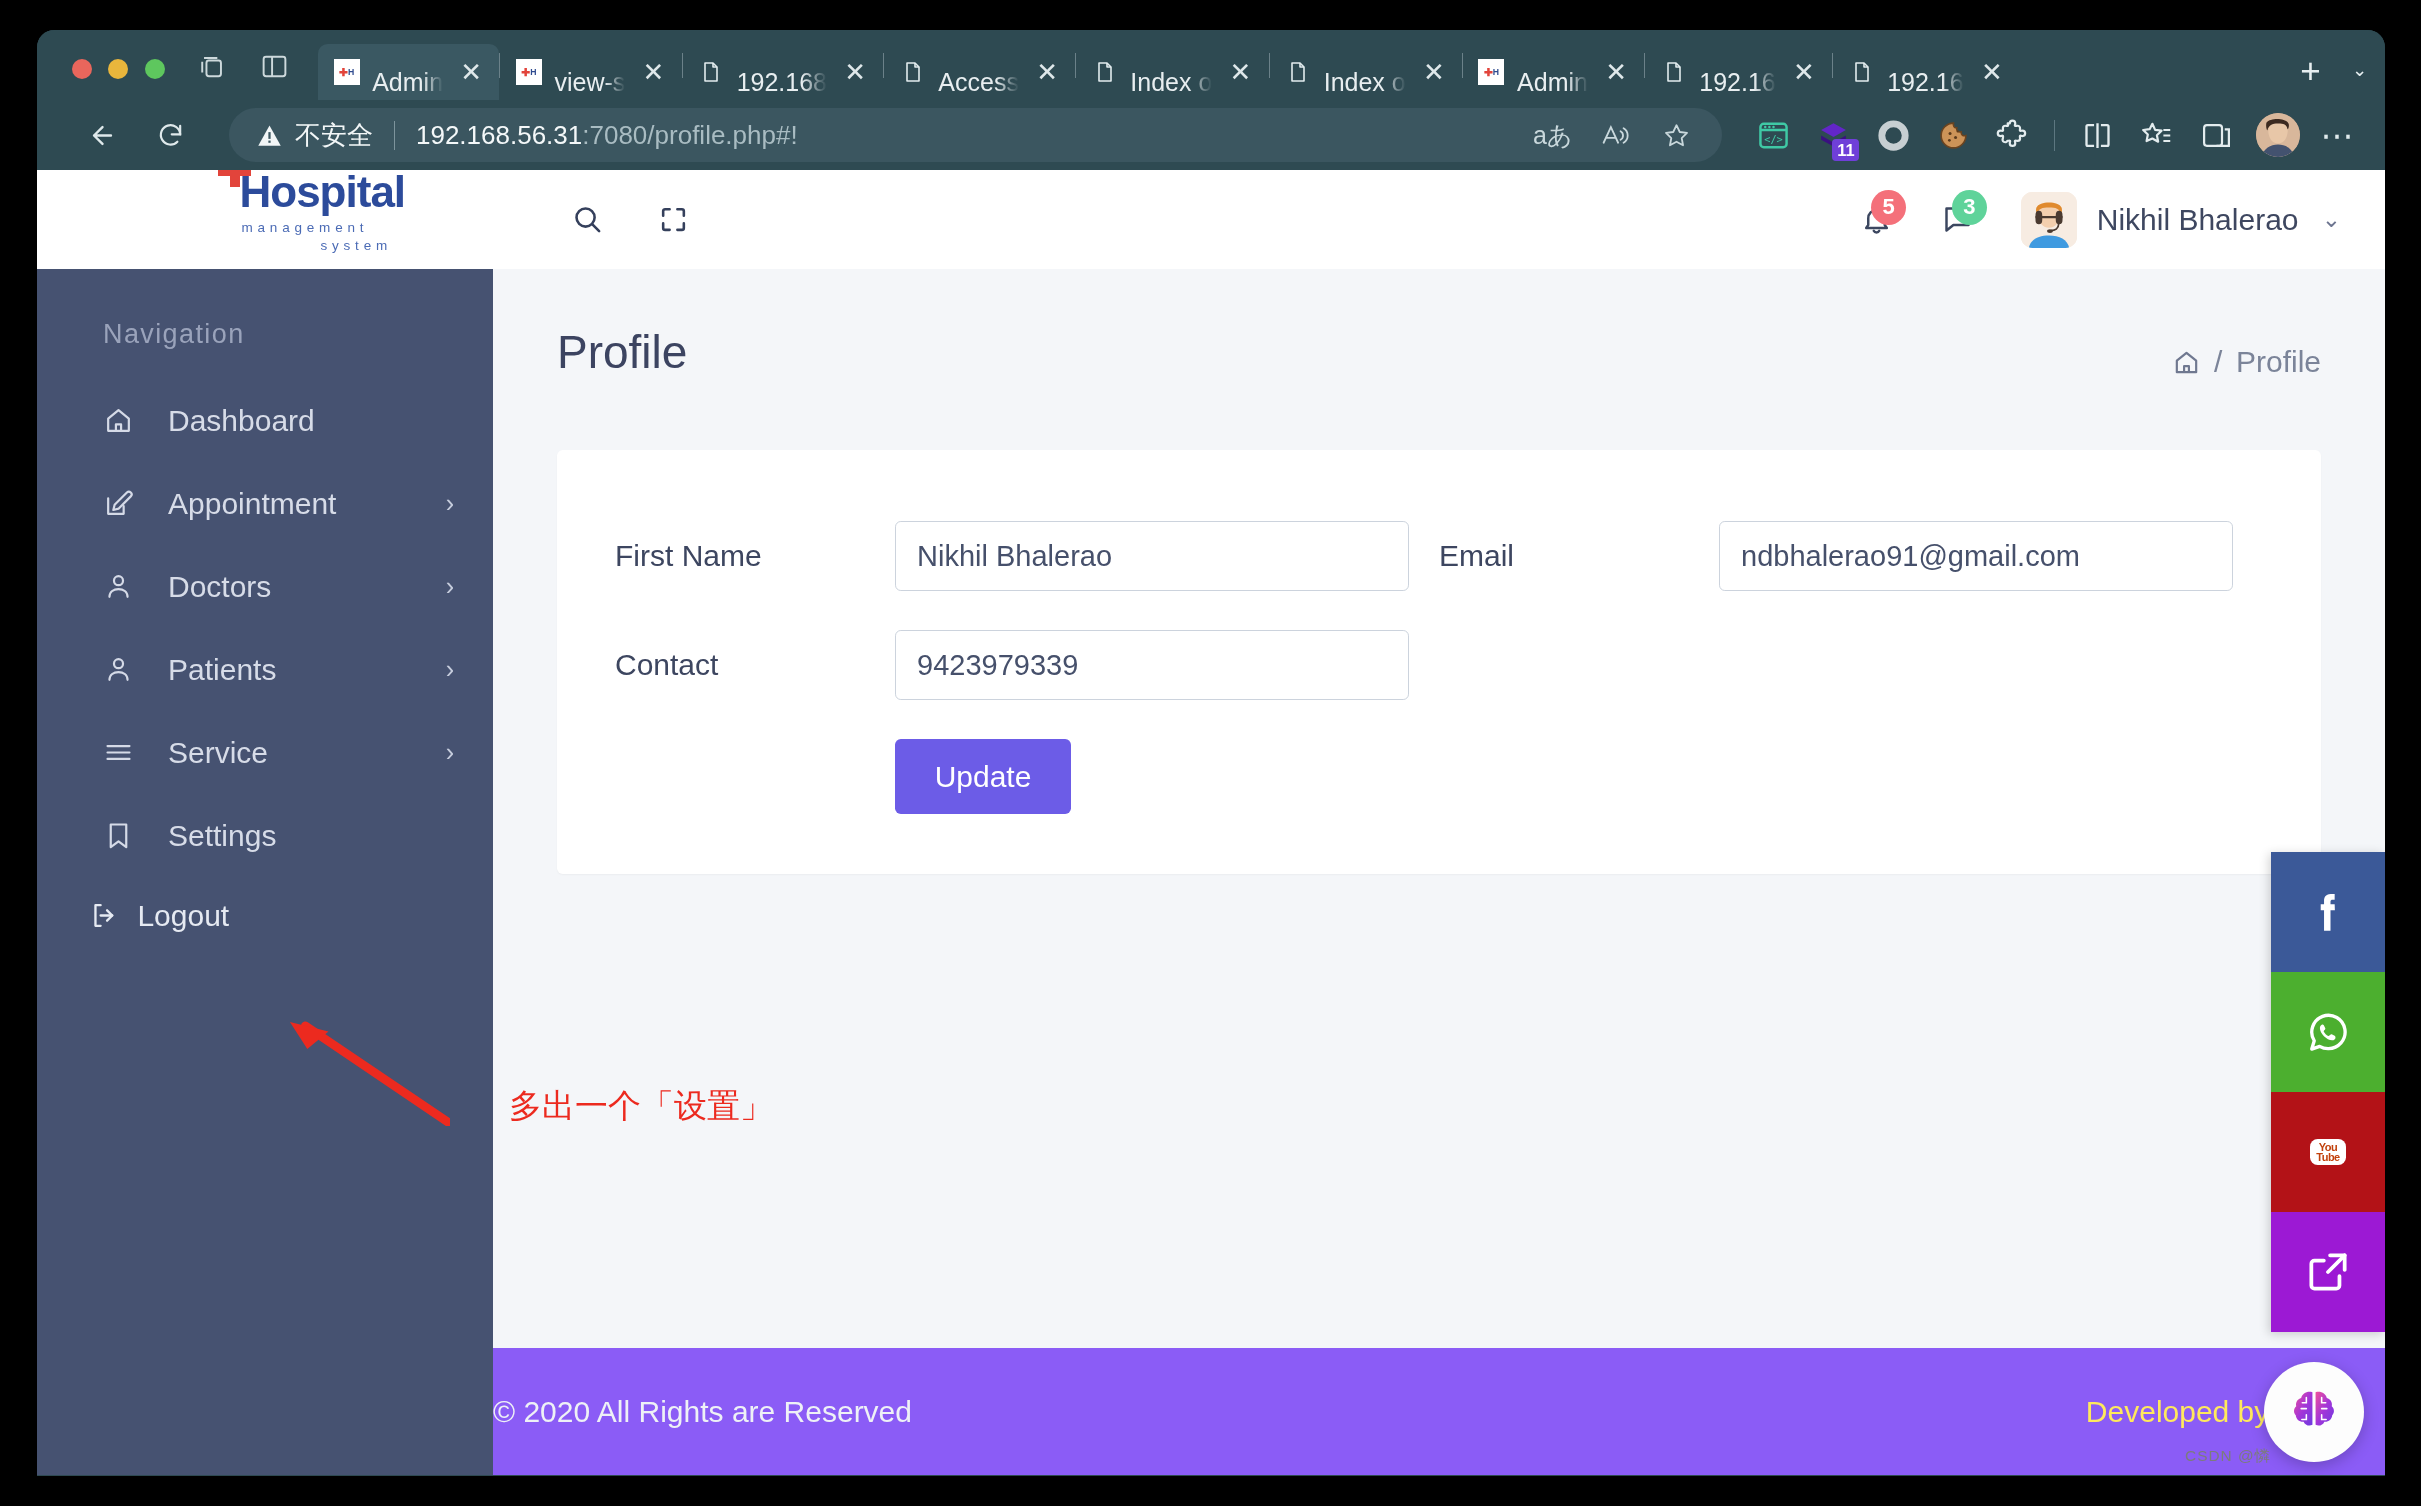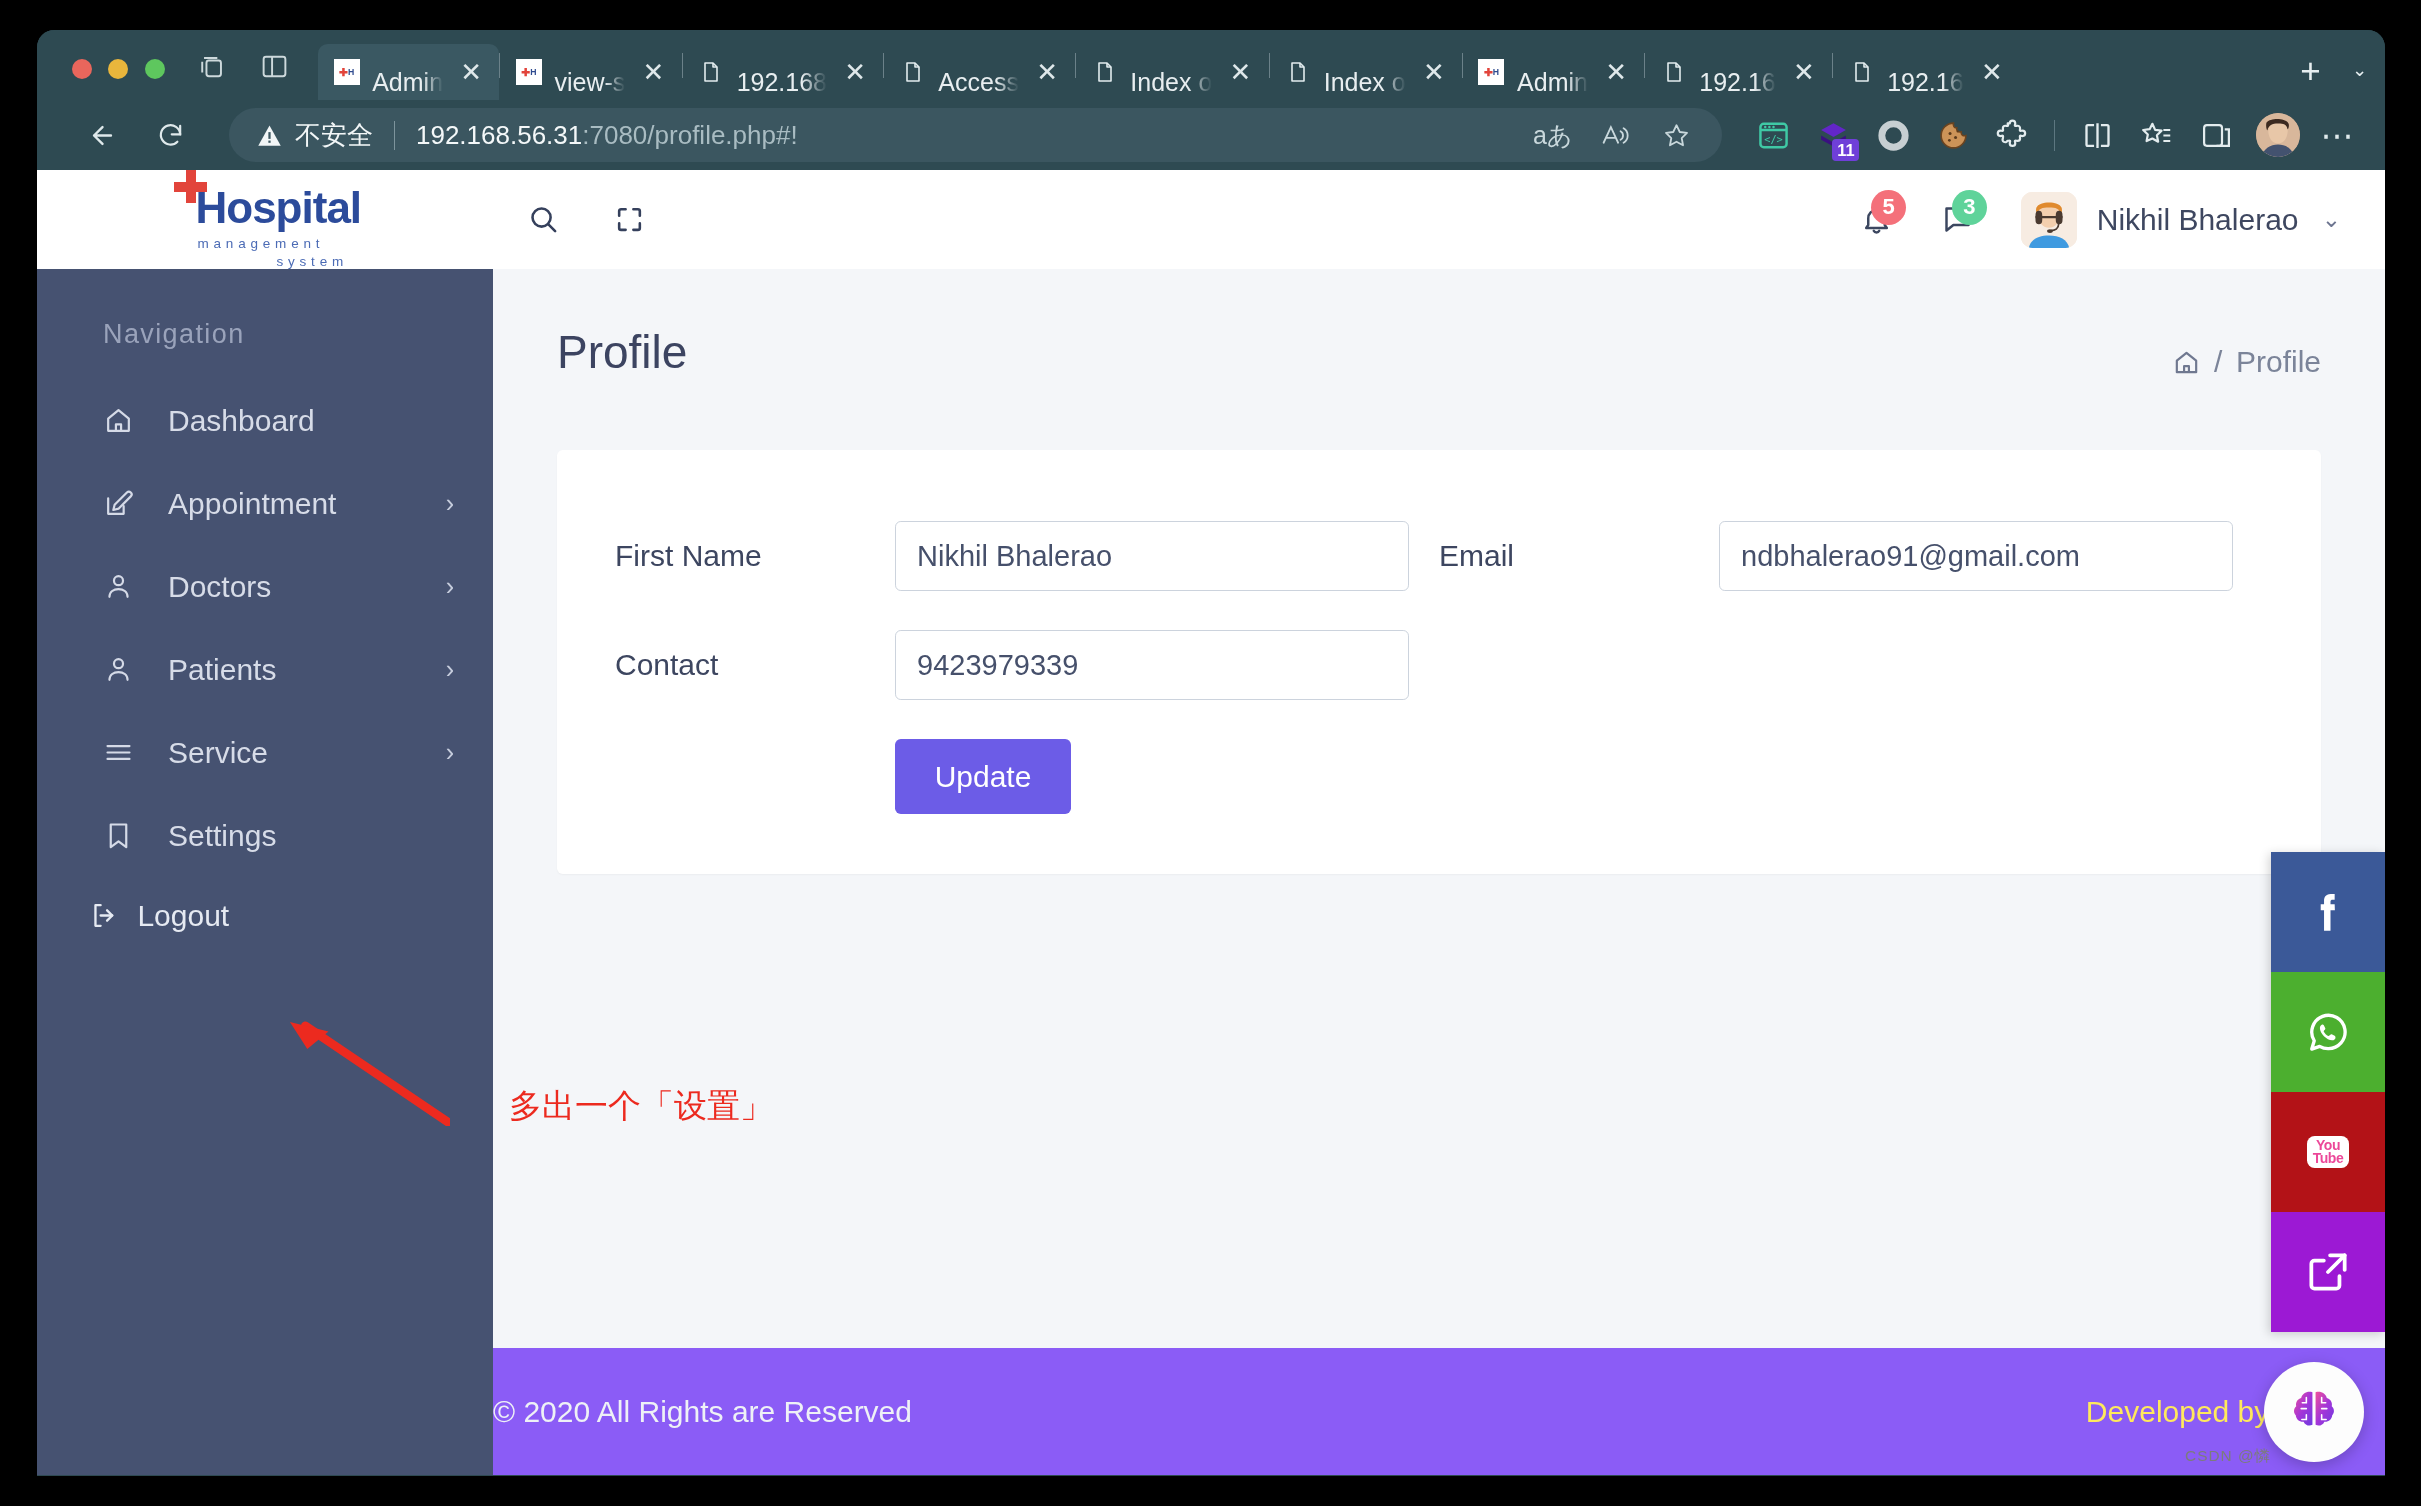--- a/index.html
+++ b/index.html
@@ -160,22 +160,22 @@
 
   
   .app-header {
     position: absolute; left: 0; top: 0;
     width: 100%; height: 99px;
     background: #fff;
     display: flex; align-items: center;
   }
   .brand {
     width: 456px; height: 99px;
-    display: flex; align-items: flex-end; justify-content: center;
-    background: #fff; flex: 0 0 auto;
+    display: flex; align-items: flex-start; justify-content: center;
+    background: #fff; flex: 0 0 auto; margin-left: 44px;
   }
   .logo-wrap { position: relative; width: 193px; }
   .logo-main {
     font-size: 44px; font-weight: 700; color: #2c4b9b;
     letter-spacing: -1px; line-height: 1; position: relative;
     padding-left: 27px;
   }
   .logo-cross {
     position: absolute; left: 5.8px; top: -16.4px;
     width: 33px; height: 33px;
@@ -313,23 +313,23 @@
     display: flex; flex-direction: column;
     box-shadow: -1.9px 1.9px 9.7px rgba(0,0,0,.18);
   }
   .social-btn {
     width: 114px; height: 120px;
     display: flex; align-items: center; justify-content: center;
     color: #fff;
   }
   .social-btn svg { width: 50px; height: 50px; }
   .yt-box {
-    background: #fff; color: #ec4899;
+    background: #fff; color: #c2410c;
     border-radius: 7.7px; padding: 2.9px 5.8px;
-    font-size: 14px; font-weight: 700; line-height: .95;
+    font-size: 11px; font-weight: 700; line-height: .95;
     text-align: center; letter-spacing: -0.5px;
   }
 
   
   .assistant {
     position: absolute; right: 21px; bottom: 13.5px;
     width: 100px; height: 100px; border-radius: 50%;
     background: #fdfdfd;
     box-shadow: 0 3.9px 15.4px rgba(0,0,0,.22);
     display: flex; align-items: center; justify-content: center;

